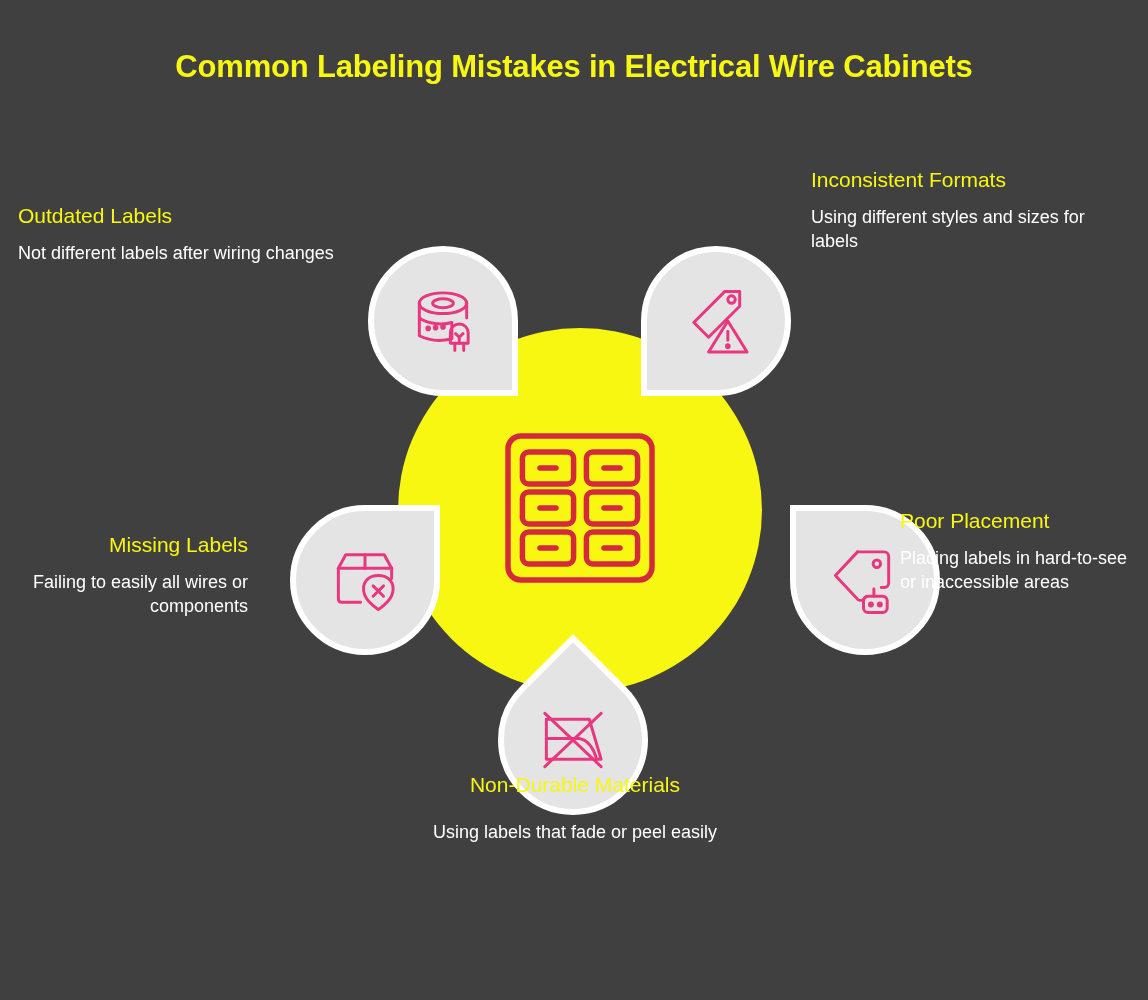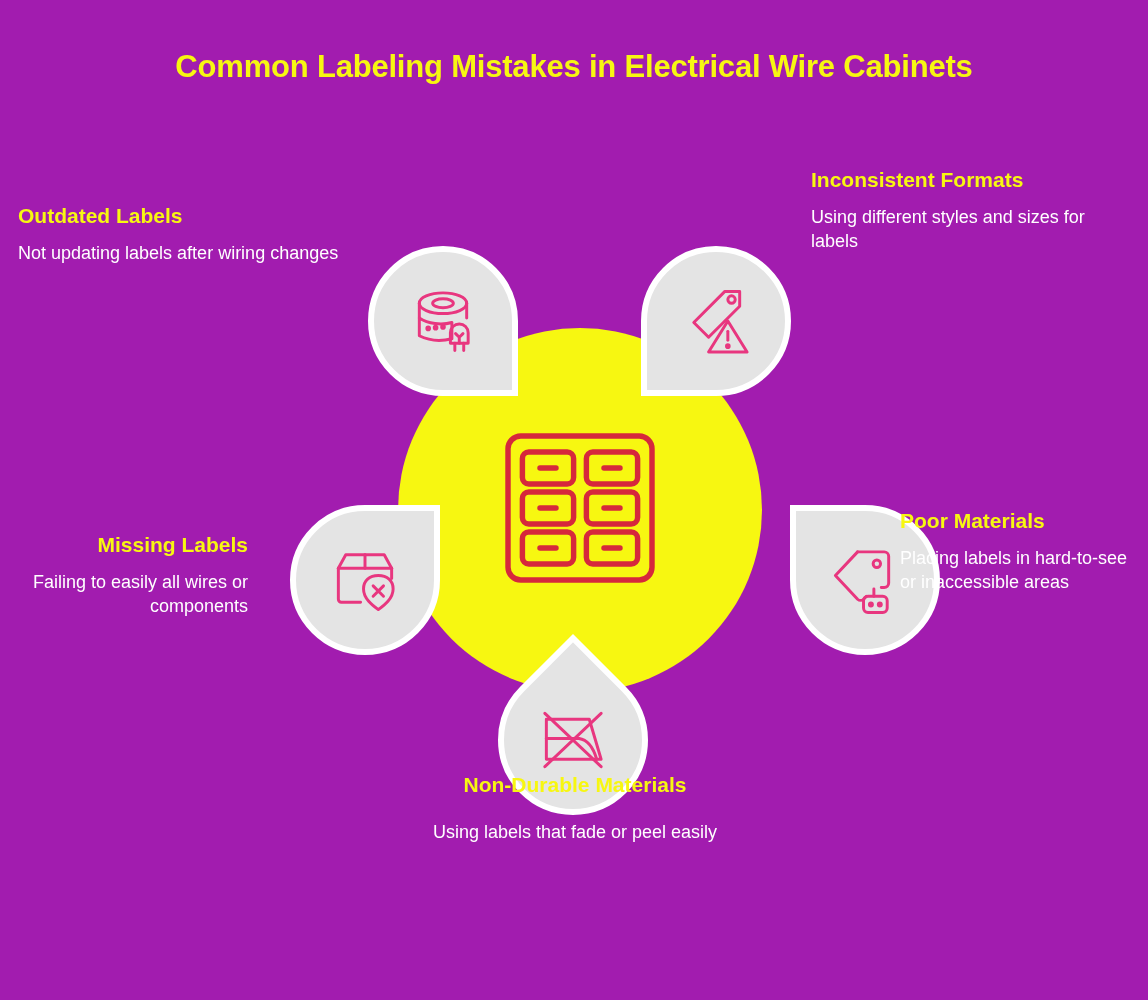--- a/index.html
+++ b/index.html
@@ -4,21 +4,21 @@
 <style>
   html, body {
     margin: 0;
     padding: 0;
     background: #0b9dc4;
   }
   .page {
     position: relative;
     width: 1148px;
     height: 1000px;
-    background: #a21caf;
+    background: #404040;
     overflow: hidden;
     font-family: "Liberation Sans", sans-serif;
   }
 
   
   .title {
     position: absolute;
     left: 0;
     top: 48px;
     width: 1148px;
@@ -74,21 +74,21 @@
   .pod.r  { left: 790px; top: 505px;  border-radius: 0 50% 50% 50%; }
   .pod.b  { left: 498px; top: 665px;  border-radius: 0 50% 50% 50%;
             transform: rotate(45deg); }
   .pod.b .pod-icon { transform: rotate(-45deg); }
 
   
   .block { position: absolute; }
   .block .heading {
     color: #f7f711;
     font-size: 21px;
-    font-weight: bold;
+    font-weight: normal;
     line-height: 1.22;
     margin-bottom: 12px;
   }
   .block .body {
     color: #ffffff;
     font-size: 18px;
     font-weight: normal;
     line-height: 1.35;
   }
 
@@ -180,35 +180,35 @@
       <path d="M14 22 H72 L88 76 H14 Z"></path>
       <path d="M14 48 H58"></path>
       <path d="M58 48 c14 2 20 14 24 28"></path>
       <path d="M12 14 L88 86"></path>
       <path d="M88 14 L12 86"></path>
     </svg>
   </div>
 
   <div class="block tl">
     <div class="heading">Outdated Labels</div>
-    <div class="body">Not updating labels after wiring changes</div>
+    <div class="body">Not different labels after wiring changes</div>
   </div>
 
   <div class="block tr">
     <div class="heading">Inconsistent Formats</div>
     <div class="body">Using different styles and sizes for labels</div>
   </div>
 
   <div class="block l">
     <div class="heading">Missing Labels</div>
     <div class="body">Failing to easily all wires or components</div>
   </div>
 
   <div class="block r">
-    <div class="heading">Poor Materials</div>
+    <div class="heading">Poor Placement</div>
     <div class="body">Placing labels in hard-to-see or inaccessible areas</div>
   </div>
 
   <div class="block b">
     <div class="heading">Non-Durable Materials</div>
     <div class="body">Using labels that fade or peel easily</div>
   </div>
 
 </div>
 

